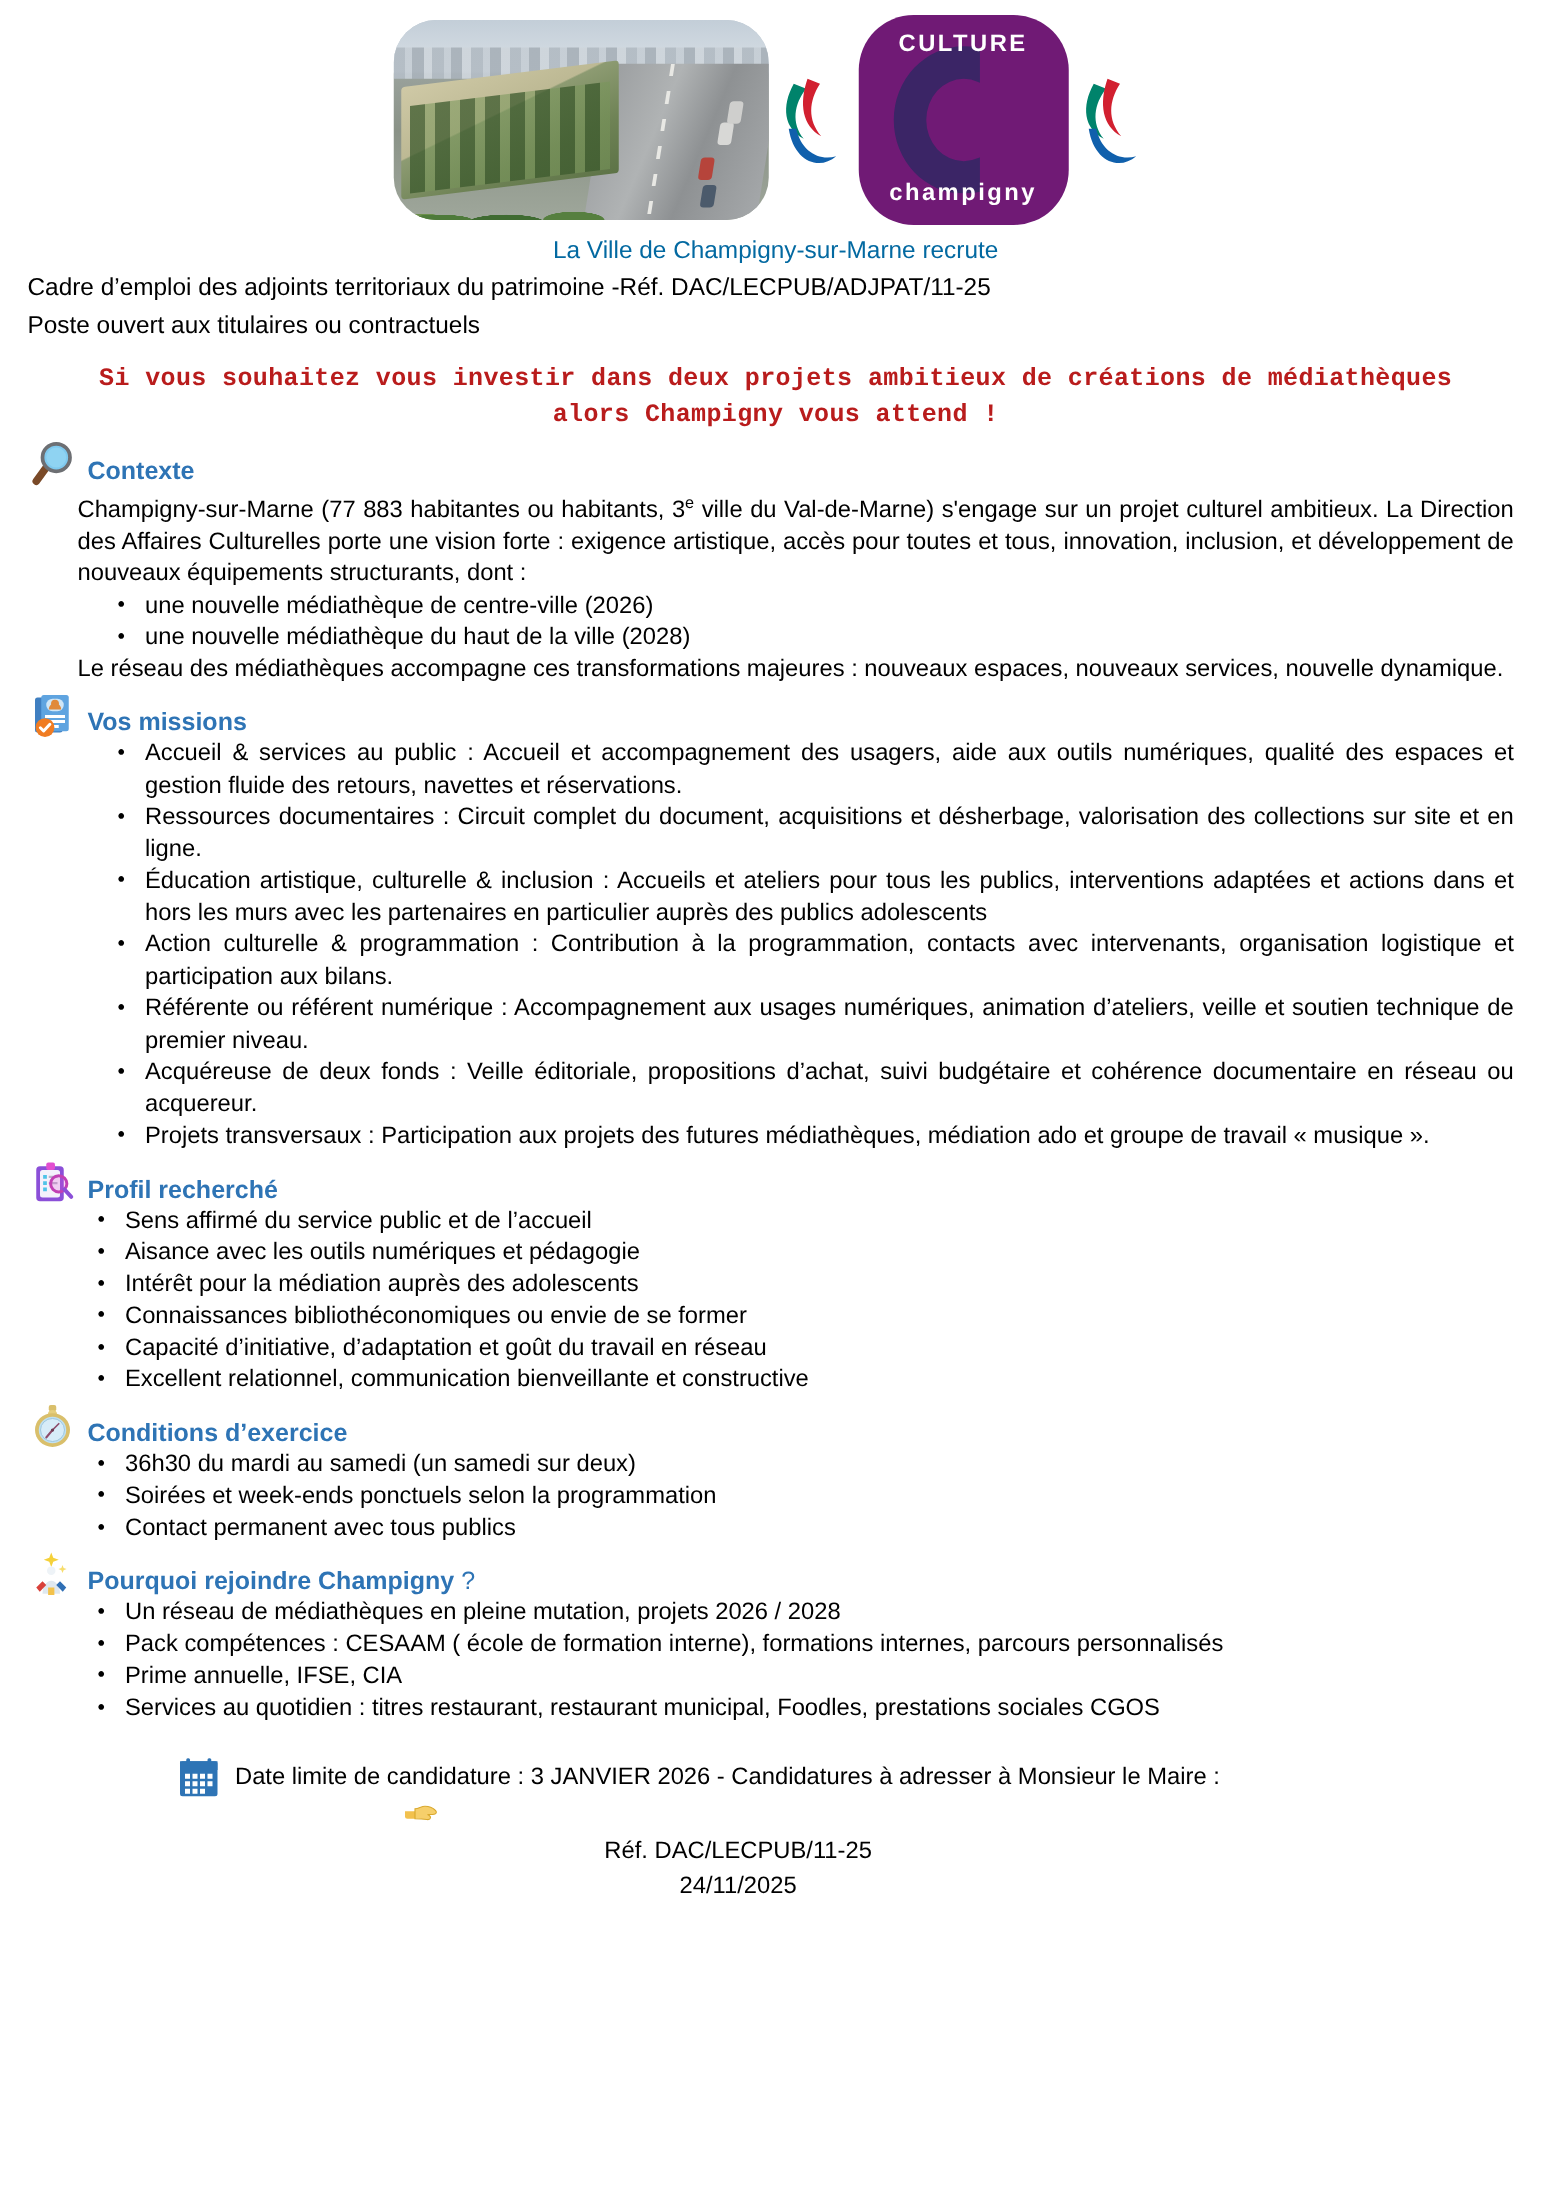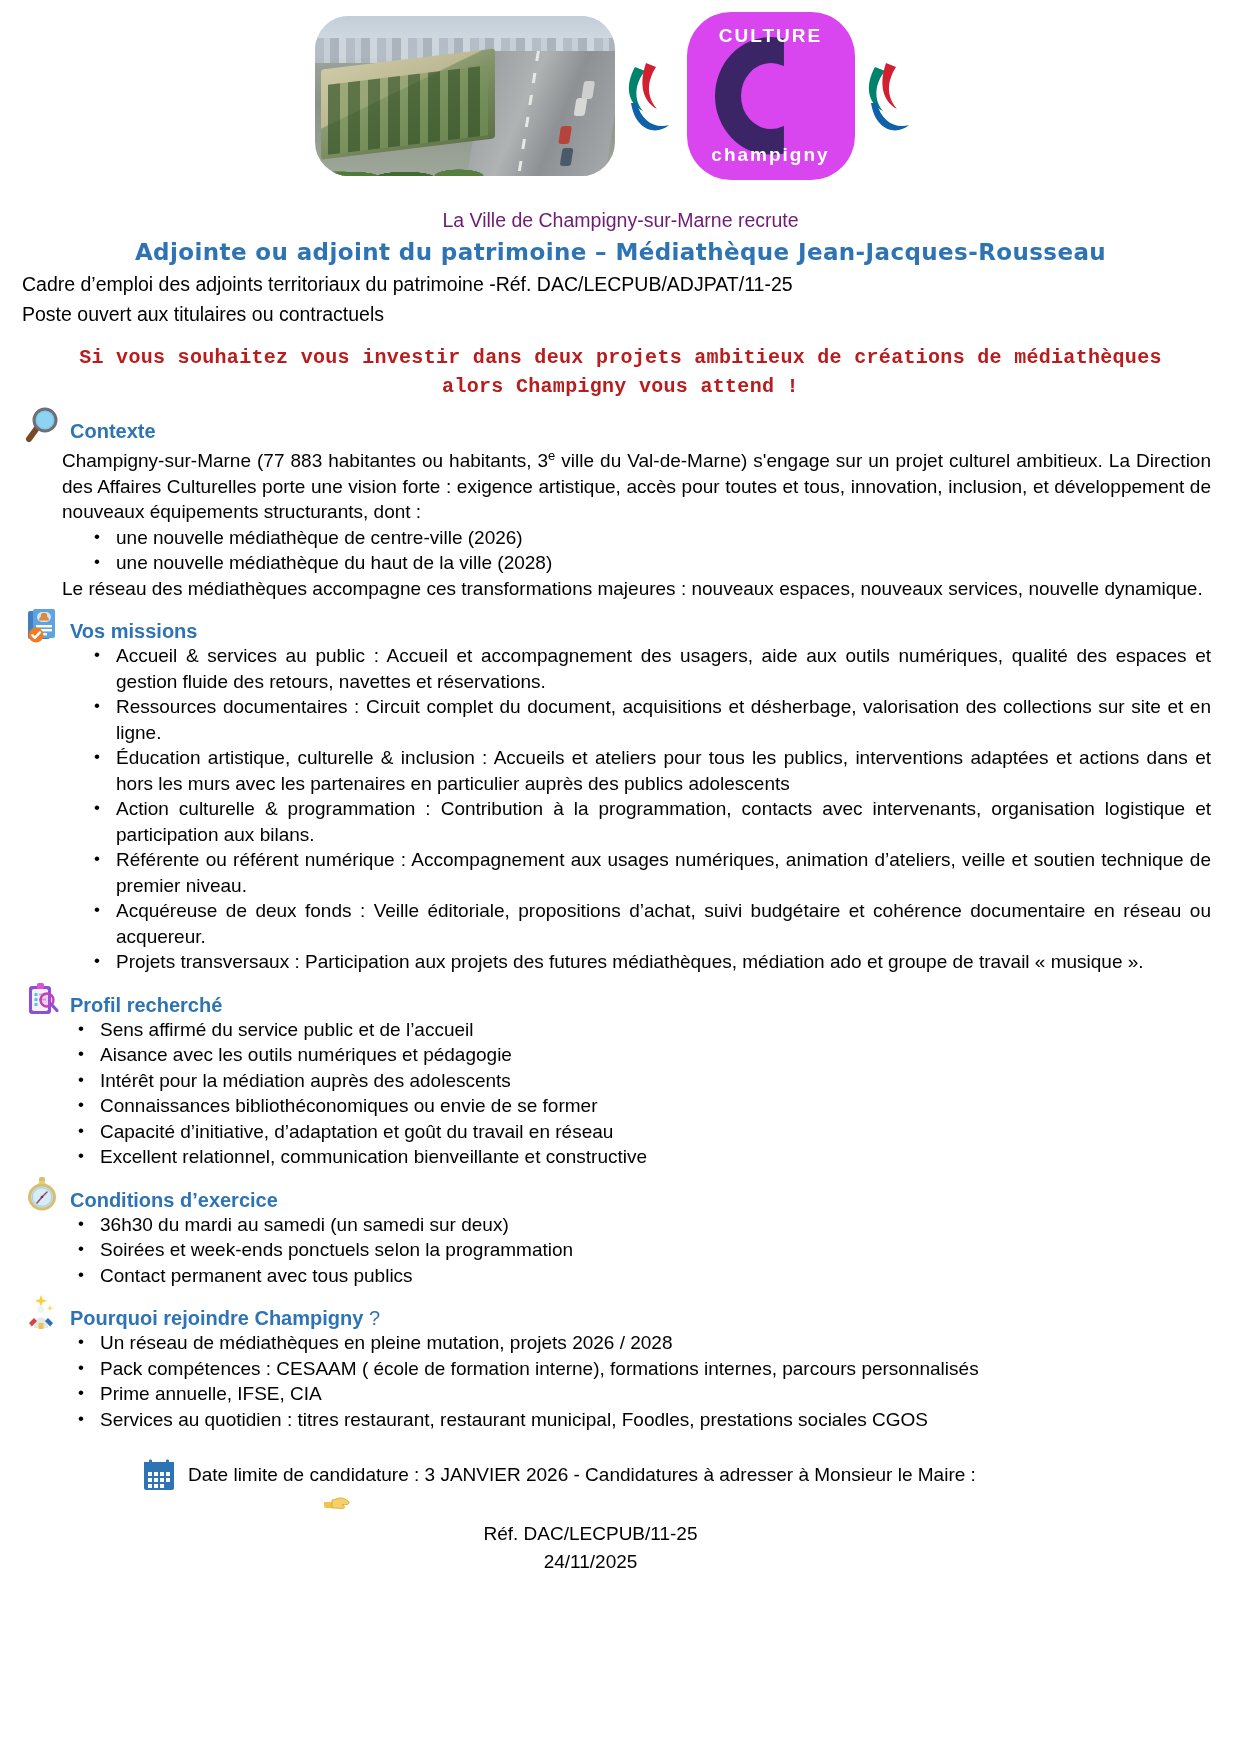--- a/index.html
+++ b/index.html
@@ -80,21 +80,21 @@
       radial-gradient(ellipse at 8% 96%, #6b8f4a 0 20px, transparent 21px);
   }
 
   
   .flame { width: 72px; height: 110px; position: relative; }
 
   
   .img-culture {
     width: 168px; height: 168px;
     border-radius: 44px;
-    background: #d946ef;
+    background: #701a75;
     position: relative;
     overflow: hidden;
   }
   .img-culture .bigC {
     position: absolute; left: 50%; top: 50%;
     transform: translate(-50%, -50%);
     width: 112px; height: 118px;
     border: 26px solid #3b2566;
     border-radius: 50%;
     clip-path: polygon(0 0, 62% 0, 62% 26%, 40% 26%, 40% 74%, 62% 74%, 62% 100%, 0 100%);
@@ -152,22 +152,21 @@
     text-shadow: 1px 1px 0 #7a4a07, -1px 1px 0 #7a4a07, 1px -1px 0 #7a4a07, -1px -1px 0 #7a4a07;
   }
 
   
   .doc { padding: 0 22px; }
 
   .recruit-line {
     text-align: center;
     font-size: 19.5px;
     line-height: 30px;
-    color: #701a75;
-    margin-top: 20px;
+    color: #0369a1;
   }
   .job-title {
     text-align: center;
     font-size: 23px;
     line-height: 34px;
     color: #2e74b5;
     font-weight: bold;
     letter-spacing: .4px;
     font-family: "DejaVu Sans", sans-serif;
   }
@@ -296,21 +295,20 @@
         <path d="M16 62 C20 88 40 96 54 84 C40 88 26 80 22 62 Z" fill="#1060ac"></path>
       </svg>
     </div>
   </div>
 
 </div>
 
 <div class="doc">
 
   <div class="recruit-line">La Ville de Champigny-sur-Marne recrute</div>
-  <div class="job-title">Adjointe ou adjoint du patrimoine – Médiathèque Jean-Jacques-Rousseau</div>
   <div class="sub-line">Cadre d’emploi des adjoints territoriaux du patrimoine  -Réf.  DAC/LECPUB/ADJPAT/11-25</div>
   <div class="sub-line">Poste ouvert aux titulaires ou contractuels</div>
 
   <div class="tagline">
     <div>Si vous souhaitez vous investir dans deux projets ambitieux de créations de médiathèques</div>
     <div>alors Champigny vous attend !</div>
   </div>
 
   <div class="section-head">
     <span class="icon-box">

